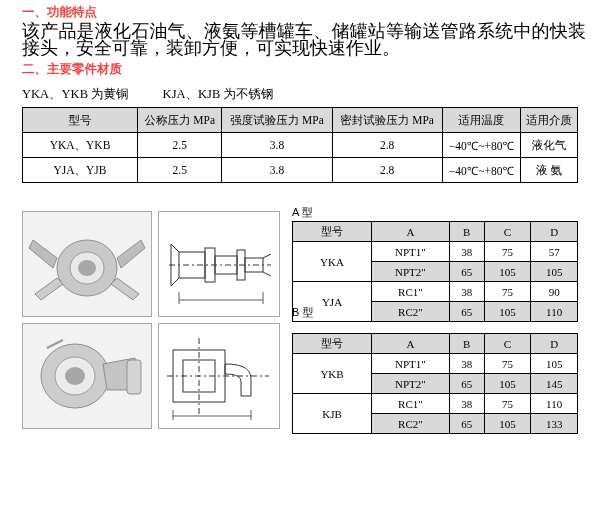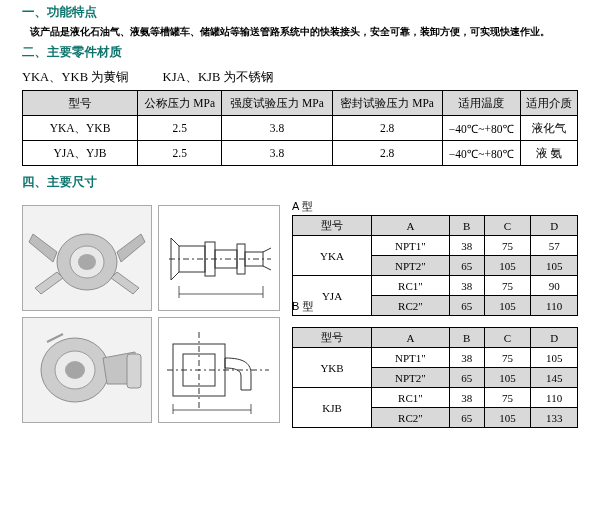--- a/index.html
+++ b/index.html
@@ -23,32 +23,31 @@
   }
   .title {
     text-align: center;
     font-size: 18px;
     font-weight: bold;
     font-family: "Liberation Serif", serif;
     margin: 10px 0 8px 0;
     letter-spacing: 0.5px;
   }
   .section-head {
-    color: #0f766e;
+    color: #ef4444;
     font-weight: bold;
     font-size: 12.5px;
     margin: 4px 0 2px 22px;
     font-family: "Liberation Sans", sans-serif;
   }
   .para {
-    font-size: 10px;
+    font-size: 18px;
     line-height: 17px;
-    margin: 0 14px 0 30px;
+    margin: 0 14px 0 22px;
     text-align: justify;
-    font-weight: bold;
   }
   .material-line {
     font-size: 12.5px;
     margin: 8px 0 2px 22px;
   }
   .material-line .gap {
     display: inline-block;
     width: 34px;
   }
 
@@ -72,21 +71,21 @@
     background: #d9d9d9;
     font-size: 11.5px;
   }
   .perf-table .rowlabel {
     width: 110px;
   }
 
   
   .dim-wrap {
     position: relative;
-    margin-top: 6px;
+    margin-top: 20px;
     height: 232px;
     padding-left: 16px;
   }
   .img-box {
     position: absolute;
     border: 1px solid #aaaaaa;
     background: #f4f4f4;
     overflow: hidden;
   }
   .photo {
@@ -182,21 +181,20 @@
         <td>YJA、YJB</td>
         <td>2.5</td>
         <td>3.8</td>
         <td>2.8</td>
         <td>−40℃~+80℃</td>
         <td>液 氨</td>
       </tr>
     </tbody>
   </table>
 
-  <div class="section-head" style="margin-top:8px;">四、主要尺寸</div>
 
   <div class="dim-wrap">
 
     <div class="img-box photo photo-1">
       <svg width="128" height="104" viewBox="0 0 128 104">
         <rect width="128" height="104" fill="#f2f2f2"></rect>
         <ellipse cx="64" cy="56" rx="30" ry="28" fill="#c9c9c9" stroke="#8f8f8f" stroke-width="1"></ellipse>
         <ellipse cx="64" cy="56" rx="17" ry="16" fill="#e8e8e8" stroke="#9a9a9a" stroke-width="1"></ellipse>
         <ellipse cx="64" cy="56" rx="9" ry="8" fill="#a8a8a8"></ellipse>
         <path d="M34 46 L10 28 L6 36 L30 56 Z" fill="#bdbdbd" stroke="#8f8f8f" stroke-width="1"></path>

